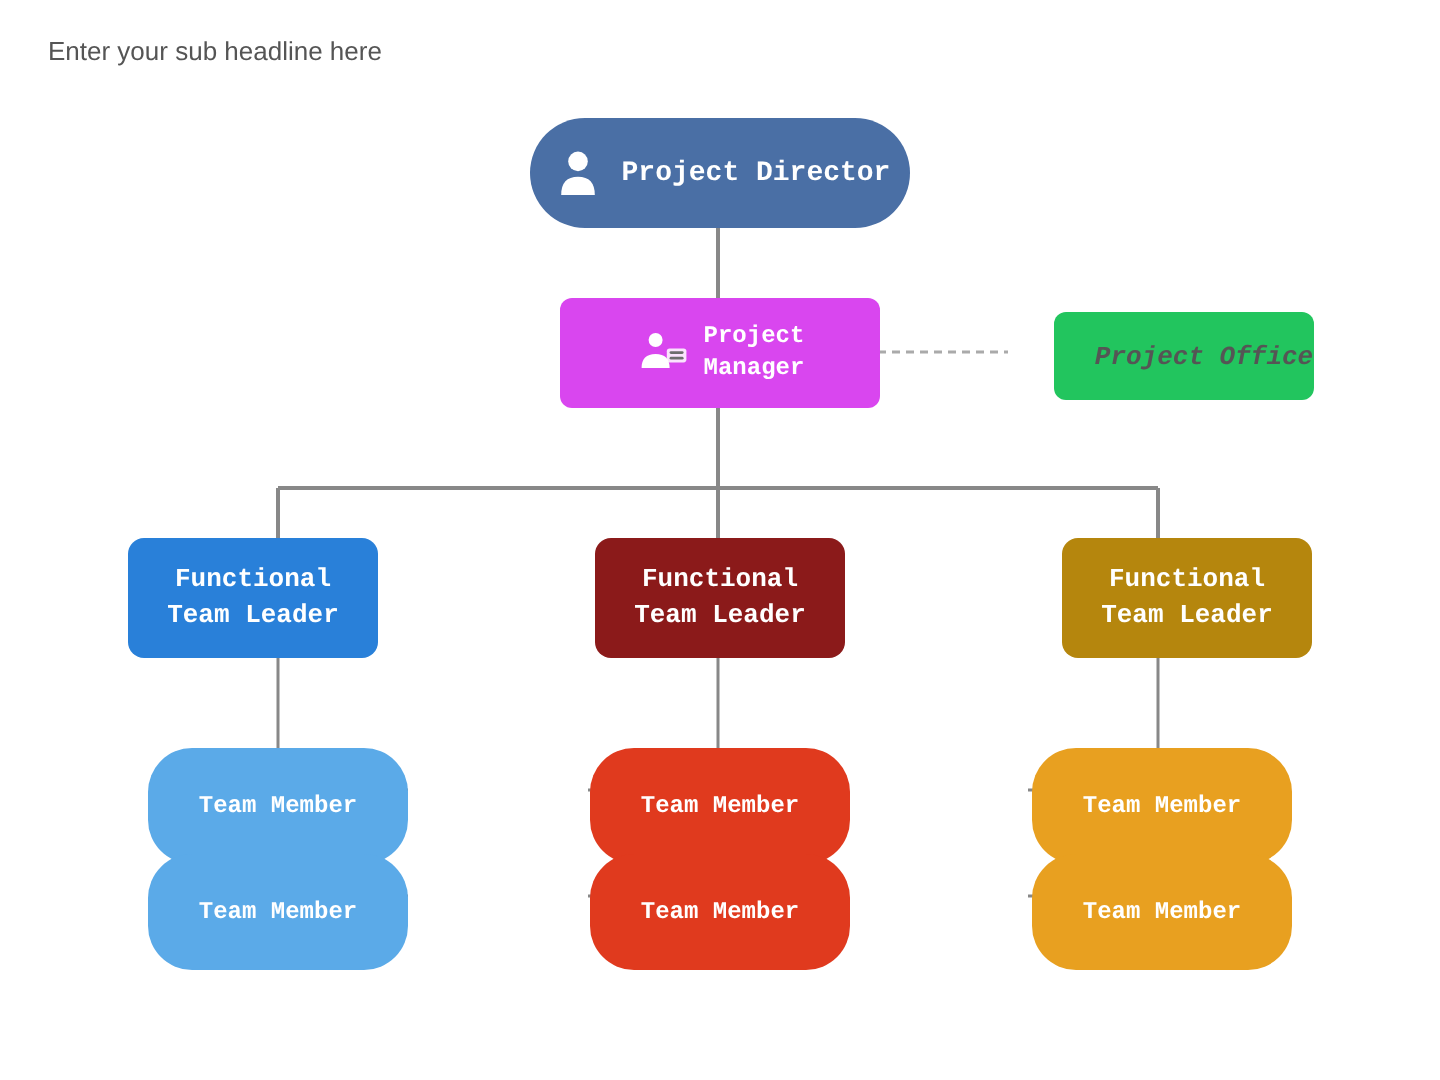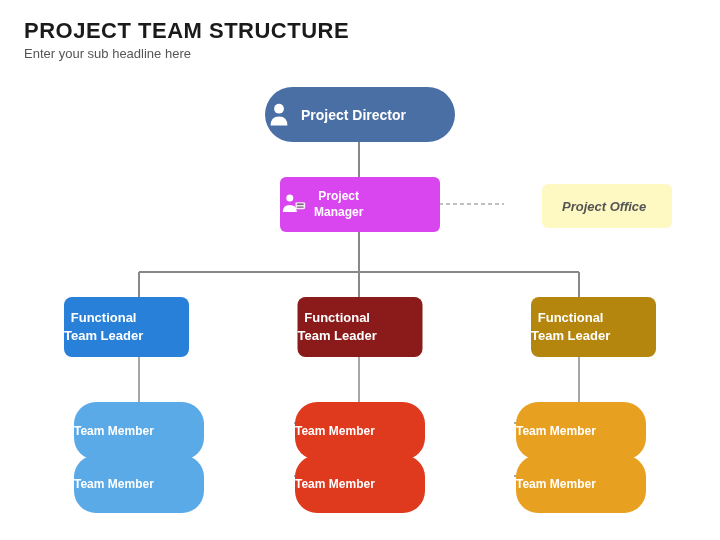--- a/index.html
+++ b/index.html
@@ -38,24 +38,26 @@
       position: relative;
       width: 100%;
       height: 420px;
     }
 
     
     .node {
       position: absolute;
       display: flex;
       align-items: center;
+      justify-content: center;
       text-align: center;
       font-weight: bold;
       color: #fff;
       border-radius: 8px;
+      font-family: Liberation Mono, monospace;
     }
 
     
     .node-director {
       background: #4a6fa5;
       width: 190px;
       height: 55px;
       border-radius: 30px;
       left: 50%;
       transform: translateX(-50%);
@@ -74,25 +76,25 @@
       left: 50%;
       transform: translateX(-50%);
       top: 90px;
       font-size: 12px;
       flex-direction: row;
       gap: 6px;
     }
 
     
     .node-office {
-      background: #fef9c3;
+      background: #22c55e;
       width: 130px;
       height: 44px;
       border-radius: 6px;
-      right: 24px;
+      right: 39px;
       top: 97px;
       font-size: 13px;
       color: #555;
       font-style: italic;
       padding-left: 20px;
     }
 
     
     .node-ftl {
       width: 125px;
@@ -175,21 +177,20 @@
     .icon-person {
       width: 28px;
       height: 28px;
       flex-shrink: 0;
     }
   </style>
 </head>
 <body>
 
 <div class="page">
-  <div class="main-title">PROJECT TEAM STRUCTURE</div>
   <div class="sub-headline">Enter your sub headline here</div>
 
   <div class="chart-area">
 
     <svg class="connectors">
 
       <line x1="335" y1="55" x2="335" y2="90" stroke="#888" stroke-width="2"></line>
 
       <line x1="415" y1="117" x2="480" y2="117" stroke="#aaa" stroke-width="1.5" stroke-dasharray="4,3"></line>
 

